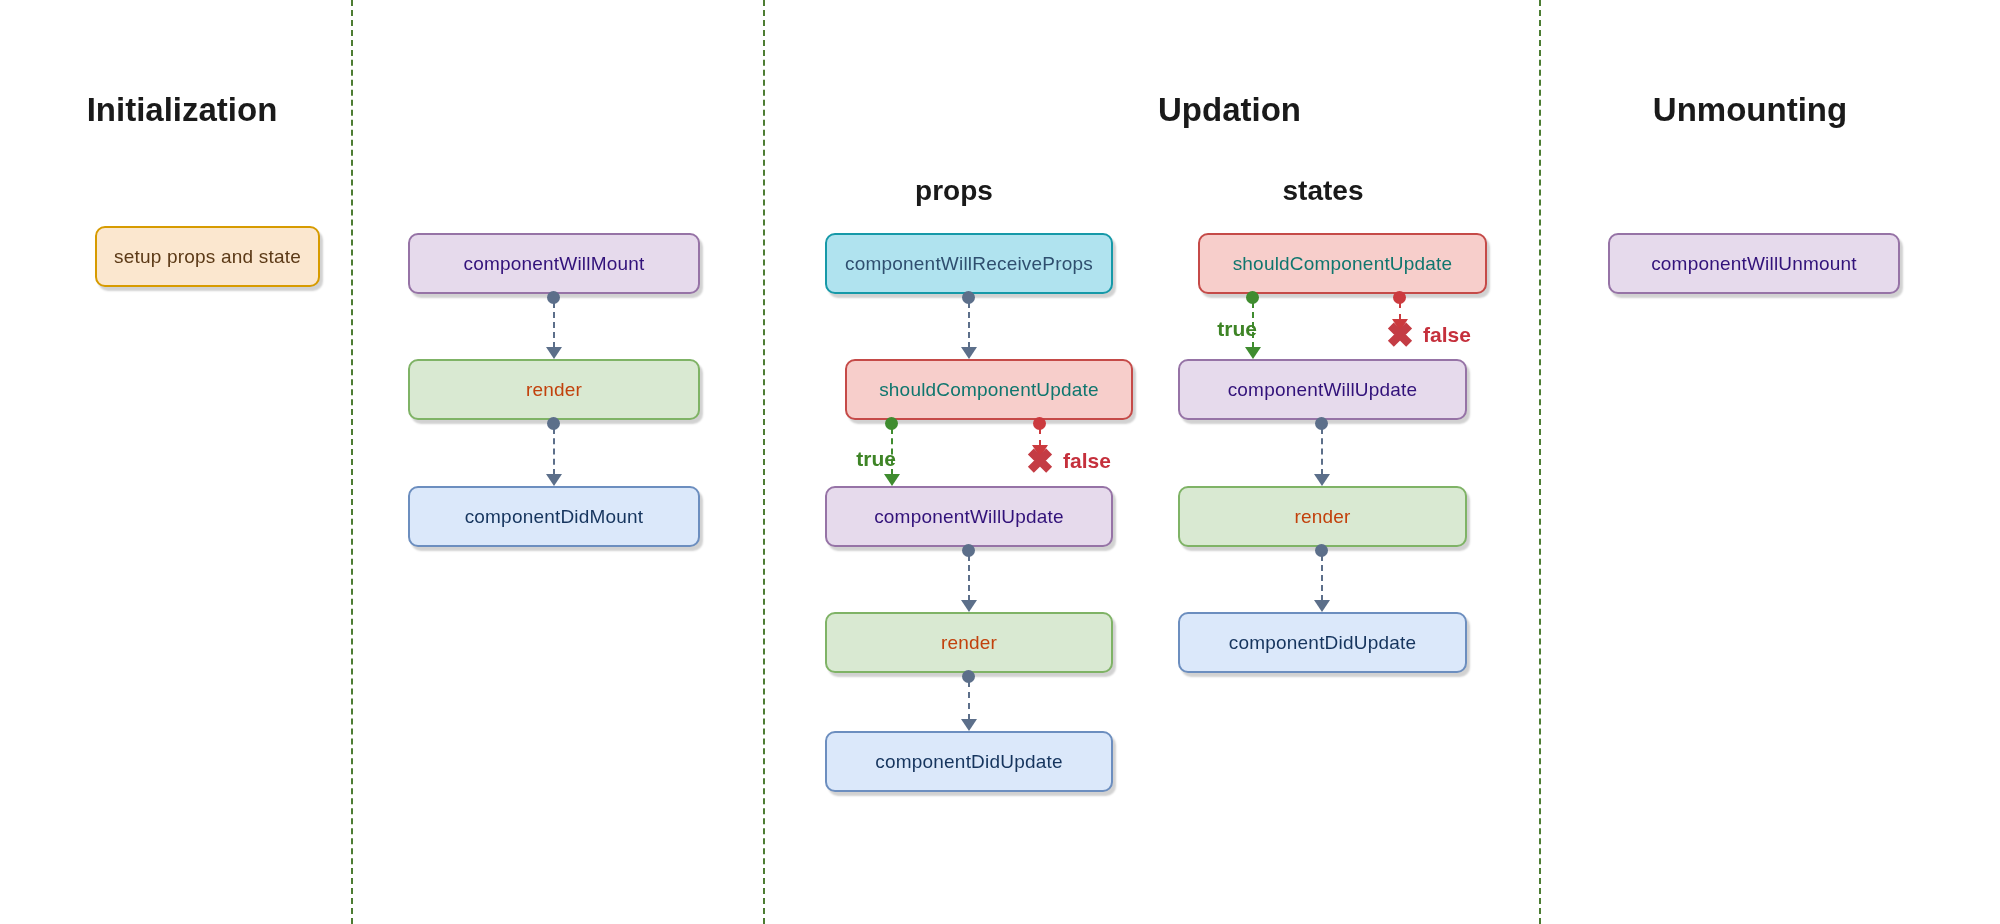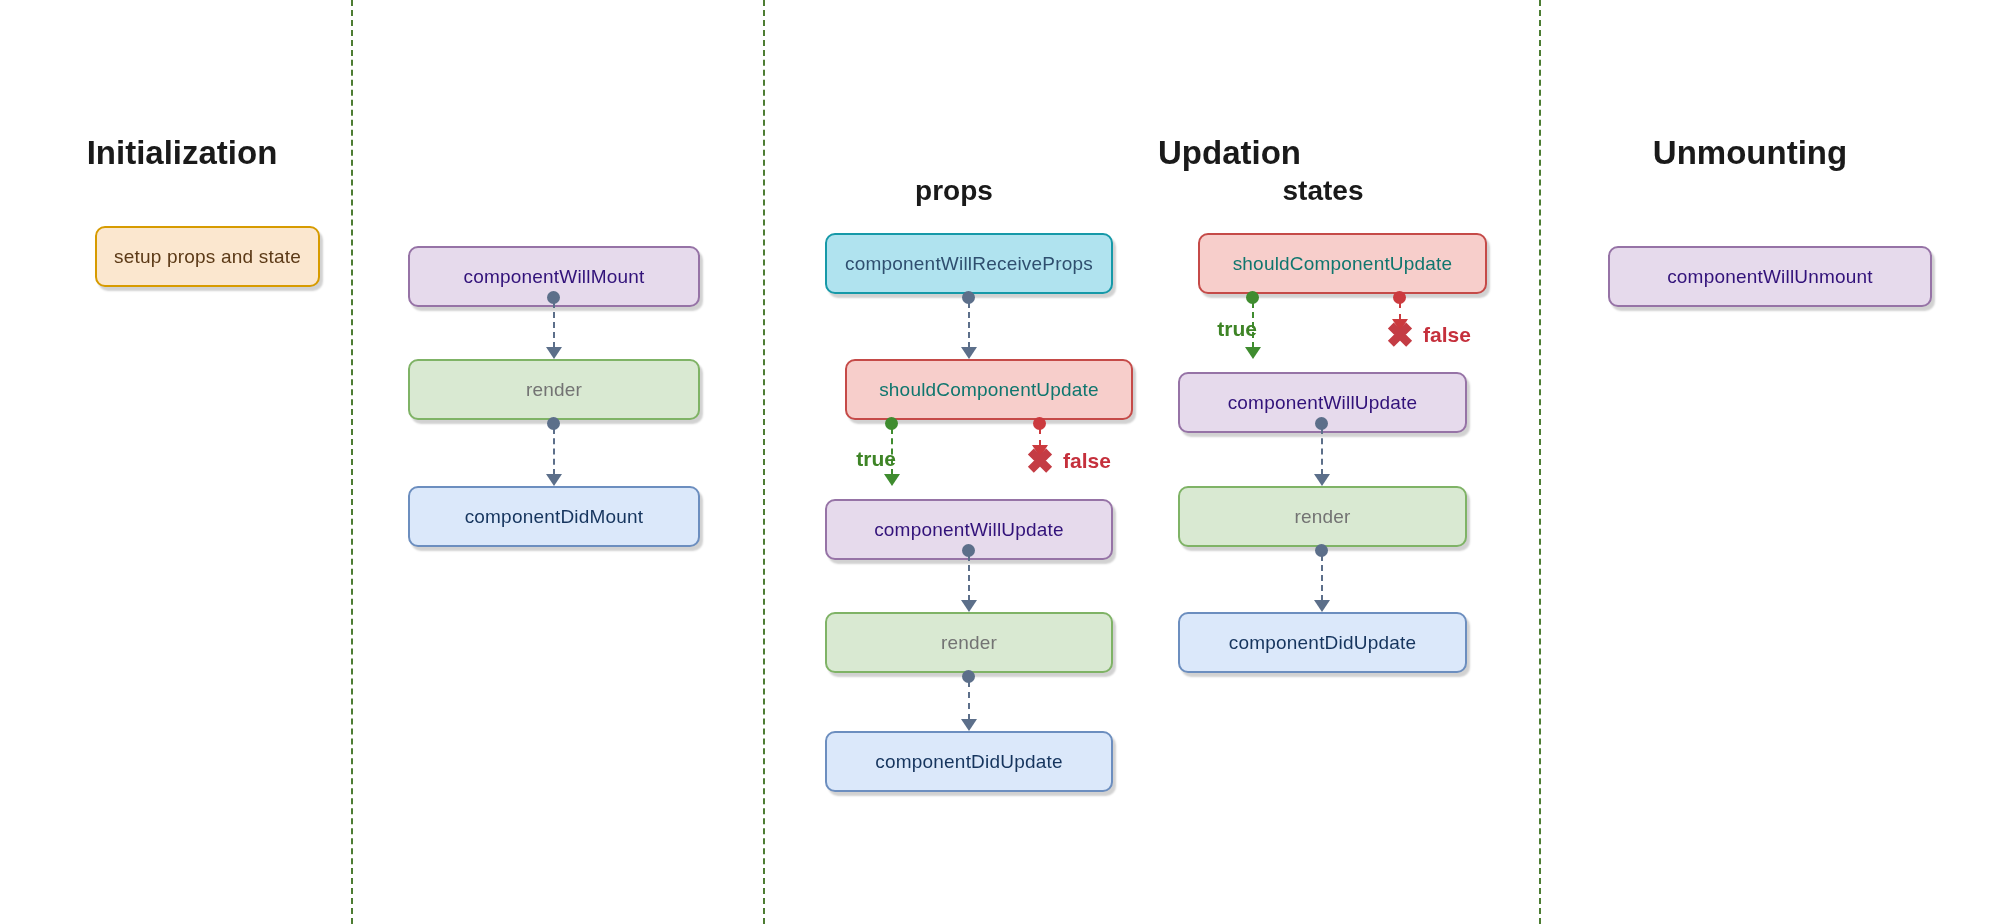--- a/index.html
+++ b/index.html
@@ -11,37 +11,37 @@
   }
   .canvas { position: relative; width: 2000px; height: 924px; background: #ffffff; }
 
   .divider {
     position: absolute; top: 0; bottom: 0; width: 0;
     border-left: 2px dashed #4d7d33;
   }
 
   .section-title {
     position: absolute; width: 300px; text-align: center;
-    font-size: 33px; font-weight: bold; color: #1a1a1a; line-height: 40px; margin-top: 43px;
+    font-size: 33px; font-weight: bold; color: #1a1a1a; line-height: 40px;
   }
   .sub-title {
     position: absolute; width: 150px; text-align: center;
     font-size: 28px; font-weight: bold; color: #1a1a1a; line-height: 30px;
   }
 
   .node {
     position: absolute; height: 61px; box-sizing: border-box;
     border: 2px solid; border-radius: 10px;
     display: flex; align-items: center; justify-content: center;
     font-size: 19px; letter-spacing: 0.2px;
     box-shadow: 3px 4px 2px rgba(0,0,0,0.18);
   }
   .node.orange { background: #fbe7cf; border-color: #d79b00; color: #5c3a17; }
-  .node.purple { background: #e6daec; border-color: #9673a6; color: #32127a; margin-top: 13px; }
-  .node.green  { background: #d9e9d2; border-color: #7fb366; color: #737373; }
+  .node.purple { background: #e6daec; border-color: #9673a6; color: #32127a; }
+  .node.green  { background: #d9e9d2; border-color: #7fb366; color: #c2410c; }
   .node.blue   { background: #dbe8fa; border-color: #6c8ebf; color: #16355e; }
   .node.cyan   { background: #b0e3ef; border-color: #1699a8; color: #2f4f6f; }
   .node.red    { background: #f7cecb; border-color: #c54a48; color: #0f766e; margin-left: 20px; }
 
   .conn { position: absolute; width: 16px; }
   .conn.gray  { --c: #5c6f8a; }
   .conn.greenline { --c: #3f8c2f; }
   .conn.redline   { --c: #cb3a3e; }
   .conn .dot {
     position: absolute; top: 0; left: 1px; width: 13px; height: 13px;
@@ -184,17 +184,17 @@
   </div>
   <div class="conn gray" style="left:1314px; top:544px; height:68px;">
     <span class="dot"></span>
     <span class="line"></span>
     <span class="head"></span>
   </div>
   <div class="node blue" style="left:1178px; top:612px; width:289px;">
     <span>componentDidUpdate</span>
   </div>
 
-  <div class="node purple" style="left:1608px; top:233px; width:324px;">
+  <div class="node purple" style="left:1608px; top:233px; width:292px;">
     <span>componentWillUnmount</span>
   </div>
 
 </div>
 
 </body></html>

